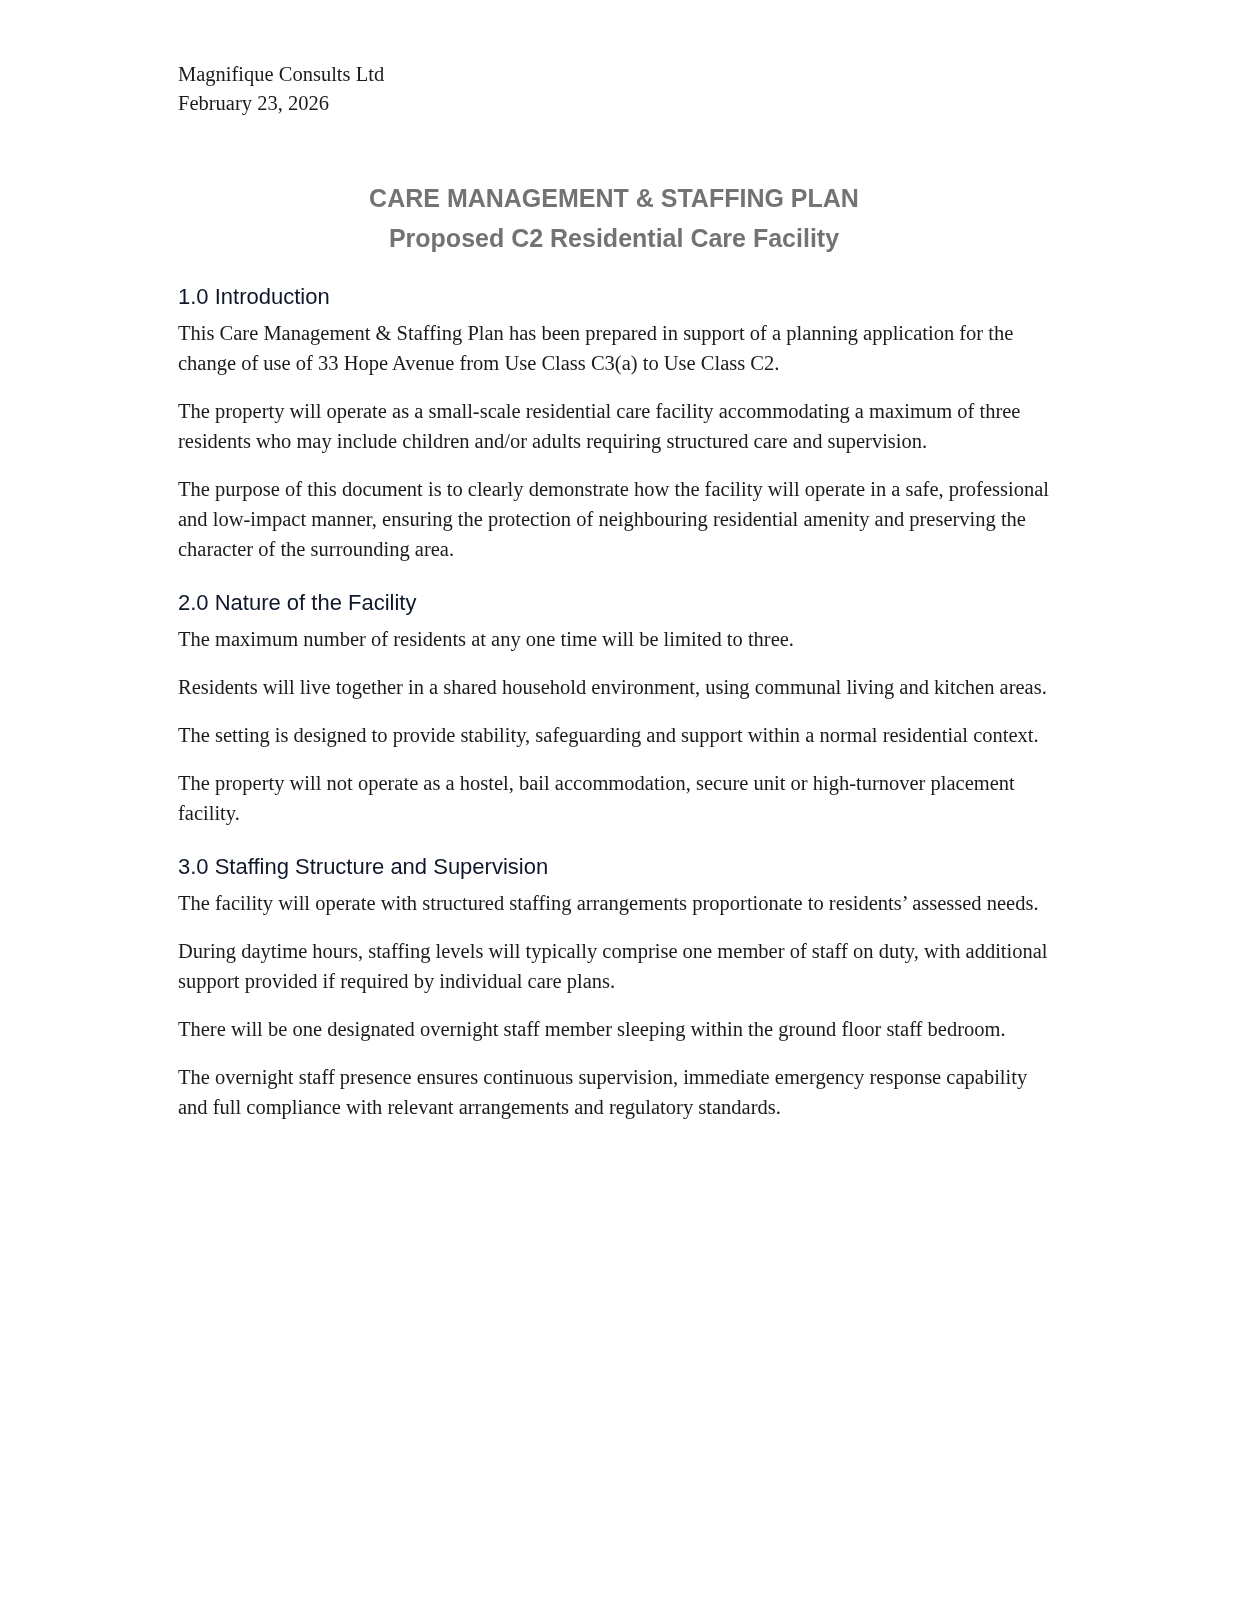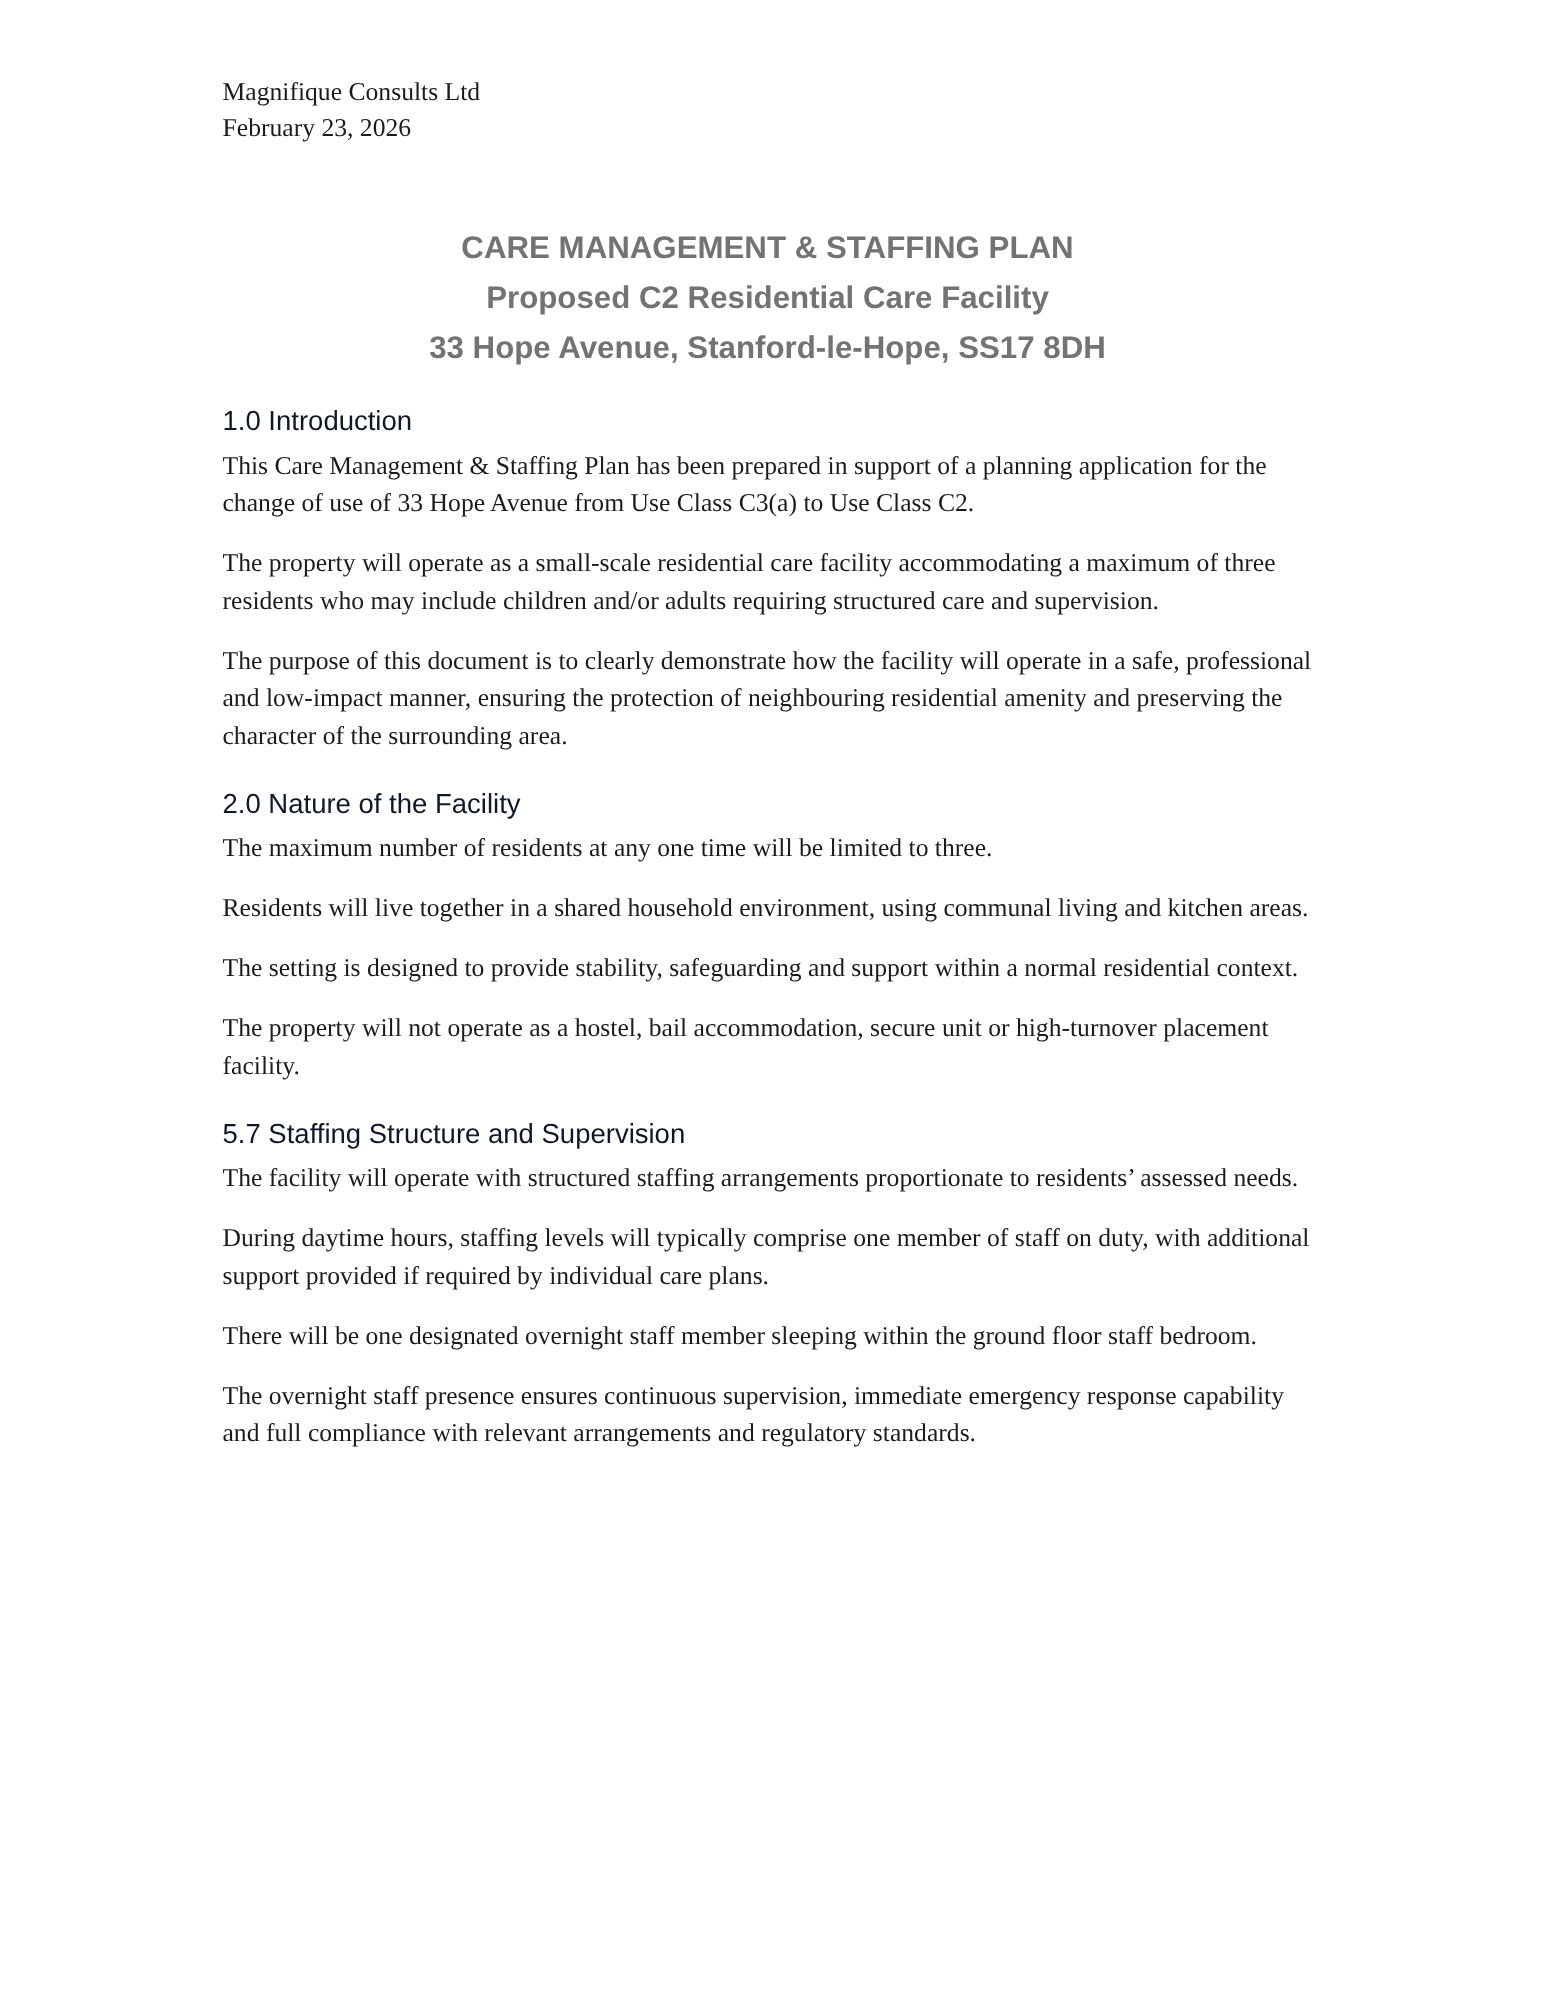--- a/index.html
+++ b/index.html
@@ -55,42 +55,41 @@
 <div class="page">
 
   <div class="doc-header">
     <div>Magnifique Consults Ltd</div>
     <div>February 23, 2026</div>
   </div>
 
   <div class="title-block">
     <div class="title-line">CARE MANAGEMENT &amp; STAFFING PLAN</div>
     <div class="title-line">Proposed C2 Residential Care Facility</div>
-    <div class="title-line">33 Hope Avenue, Stanford-le-Hope, SS17 8DH</div>
   </div>
 
   <div class="body-copy">
 
     <div>
       <div class="section-heading">1.0 Introduction</div>
       <p>This Care Management &amp; Staffing Plan has been prepared in support of a planning application for the change of use of 33 Hope Avenue from Use Class C3(a) to Use Class C2.</p>
       <p>The property will operate as a small-scale residential care facility accommodating a maximum of three residents who may include children and/or adults requiring structured care and supervision.</p>
       <p>The purpose of this document is to clearly demonstrate how the facility will operate in a safe, professional and low-impact manner, ensuring the protection of neighbouring residential amenity and preserving the character of the surrounding area.</p>
     </div>
 
     <div>
       <div class="section-heading">2.0 Nature of the Facility</div>
       <p>The maximum number of residents at any one time will be limited to three.</p>
       <p>Residents will live together in a shared household environment, using communal living and kitchen areas.</p>
       <p>The setting is designed to provide stability, safeguarding and support within a normal residential context.</p>
       <p>The property will not operate as a hostel, bail accommodation, secure unit or high-turnover placement facility.</p>
     </div>
 
     <div>
-      <div class="section-heading">5.7 Staffing Structure and Supervision</div>
+      <div class="section-heading">3.0 Staffing Structure and Supervision</div>
       <p>The facility will operate with structured staffing arrangements proportionate to residents’ assessed needs.</p>
       <p>During daytime hours, staffing levels will typically comprise one member of staff on duty, with additional support provided if required by individual care plans.</p>
       <p>There will be one designated overnight staff member sleeping within the ground floor staff bedroom.</p>
       <p>The overnight staff presence ensures continuous supervision, immediate emergency response capability and full compliance with relevant arrangements and regulatory standards.</p>
     </div>
 
   </div>
 </div>
 
 </body></html>

